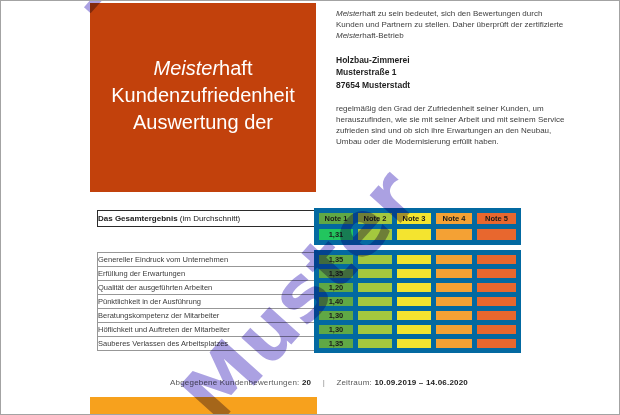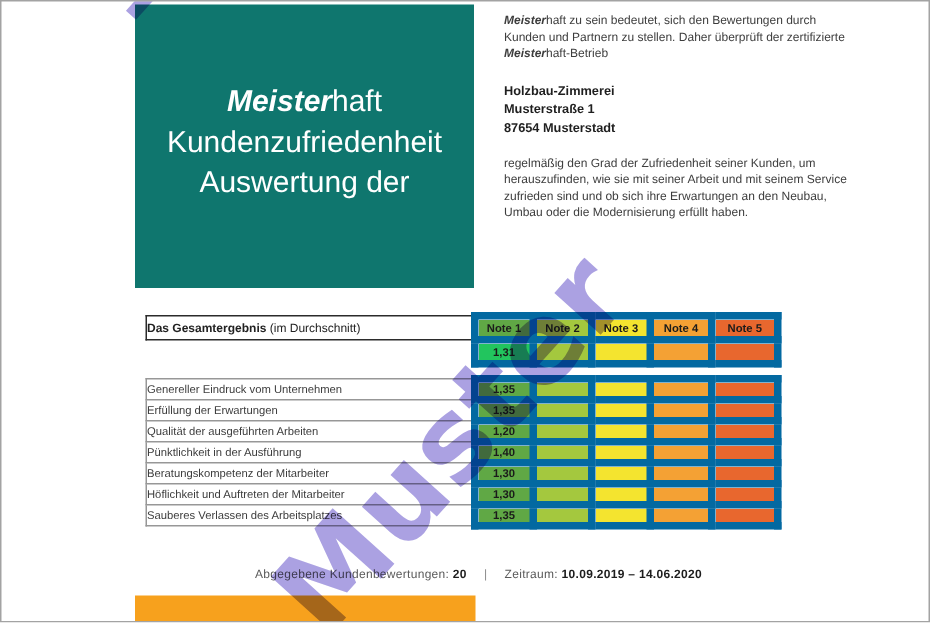--- a/index.html
+++ b/index.html
@@ -8,21 +8,21 @@
     background: #ffffff; border: 1px solid #a3a3a3;
     box-sizing: border-box; overflow: hidden;
     font-family: "Liberation Sans", sans-serif;
   }
   
   .blue-panel {
     position: absolute; left: 89px; top: 2px; width: 226px; height: 189px;
     color: #ffffff; text-align: center; box-sizing: border-box; padding-top: 52px;
     font-size: 20px; line-height: 27px;
   }
-  .bi { font-weight: bold; font-style: italic; }
+  .bi { font-weight: normal; font-style: italic; }
   
   .right-col { position: absolute; left: 335px; top: 7px; width: 232px; }
   .small-p { margin: 0; font-size: 8px; line-height: 11px; color: #3d3d3d; }
   .address { margin: 13px 0 12px 0; font-weight: bold; font-size: 8.5px; line-height: 12.4px; color: #1f1f1f; }
   
   .grade-table { position: absolute; border-collapse: collapse; table-layout: fixed; }
   .t1 { left: 96px; top: 207px; }
   .t2 { left: 96px; top: 249px; }
   .grade-table td { padding: 0; box-sizing: border-box; overflow: hidden; white-space: nowrap; }
   .t1 tr { height: 16px; }
@@ -58,21 +58,21 @@
     position: absolute; left: 82px; top: -5px; width: 26px; height: 9px;
     transform: rotate(-48deg); opacity: 0.75; mix-blend-mode: multiply;
     pointer-events: none;
   }
 </style>
 </head>
 <body>
 
 <div class="page">
 
-  <div class="blue-panel" style="background: #0f766e;">
+  <div class="blue-panel" style="background: #c2410c;">
     <div><span class="bi">Meister</span><span>haft</span></div>
     <div>Kundenzufriedenheit</div>
     <div>Auswertung der</div>
   </div>
 
   <div class="right-col">
     <p class="small-p"><span class="bi">Meister</span><span>haft zu sein bedeutet, sich den Bewertungen durch Kunden und Partnern zu stellen. Daher überprüft der zertifizierte </span><span class="bi">Meister</span><span>haft-Betrieb</span></p>
     <div class="address">
       <div>Holzbau-Zimmerei</div>
       <div>Musterstraße 1</div>

